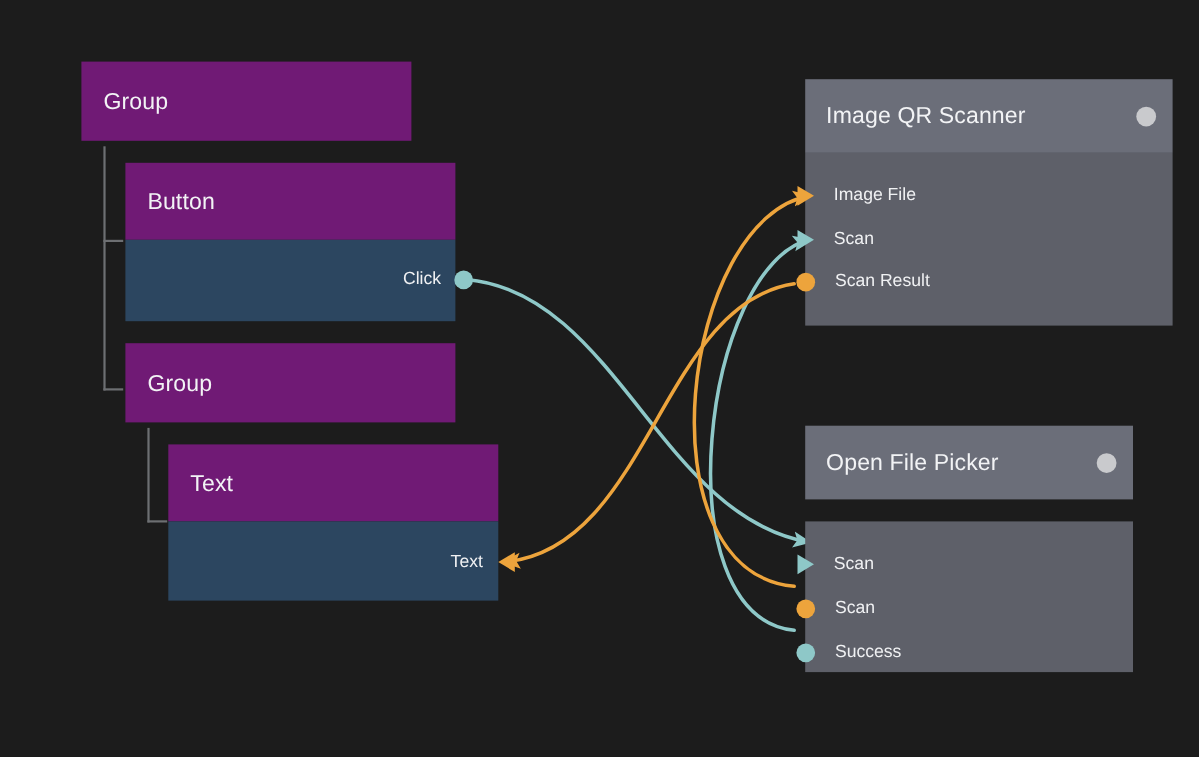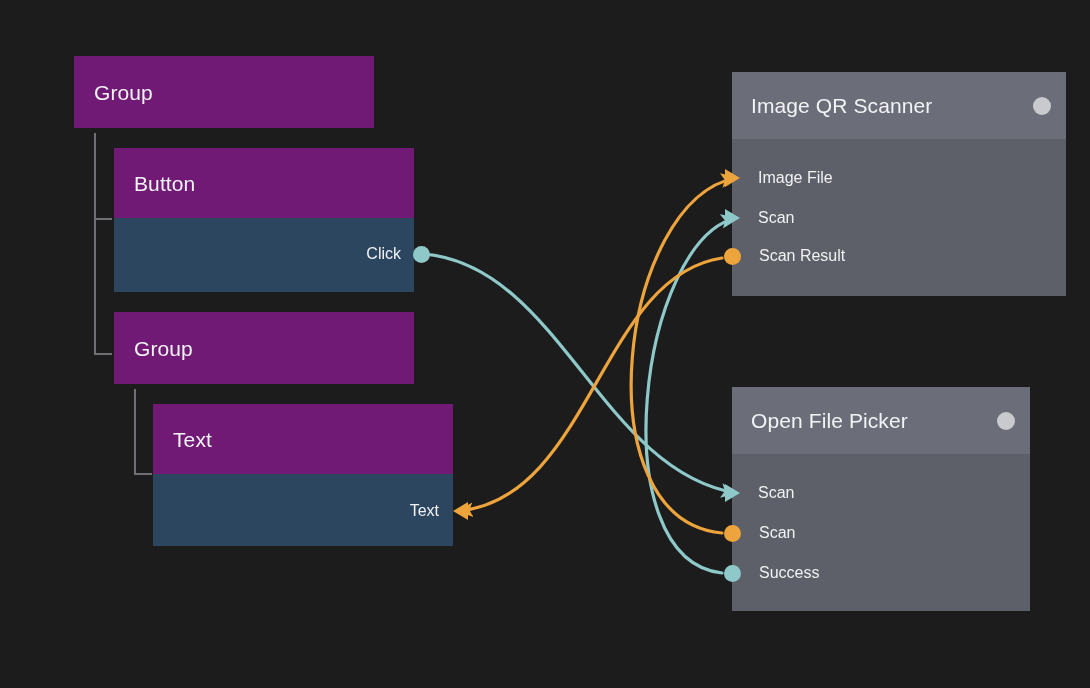--- a/index.html
+++ b/index.html
@@ -197,21 +197,21 @@
           <div class="port-row right-side" style="top: 79px;">
             <span class="port-marker tri right teal" style="margin-left: -7px;"></span>
             <span class="port-label">Scan</span>
           </div>
           <div class="port-row right-side" style="top: 117px;">
             <span class="port-marker dot orange" style="margin-left: -8px; margin-right: 0px;"></span>
             <span class="port-label">Scan Result</span>
           </div>
         </div>
       </div>
-      <div class="node gray" style="left: 732px; top: 387px; width: 298px; height: 224px;">
+      <div class="node gray" style="left: 732px; top: 387px; width: 298px; height: 224px; gap: 20px;">
         <div class="node-header" style="height: 67px; padding-left: 19px;">
           <span class="node-title">Open File Picker</span>
           <span class="header-dot" style="background: rgb(201, 202, 205);"></span>
         </div>
         <div class="node-body">
           <div class="port-row right-side" style="top: 39px;">
             <span class="port-marker tri right teal" style="margin-left: -7px;"></span>
             <span class="port-label">Scan</span>
           </div>
           <div class="port-row right-side" style="top: 79px;">

